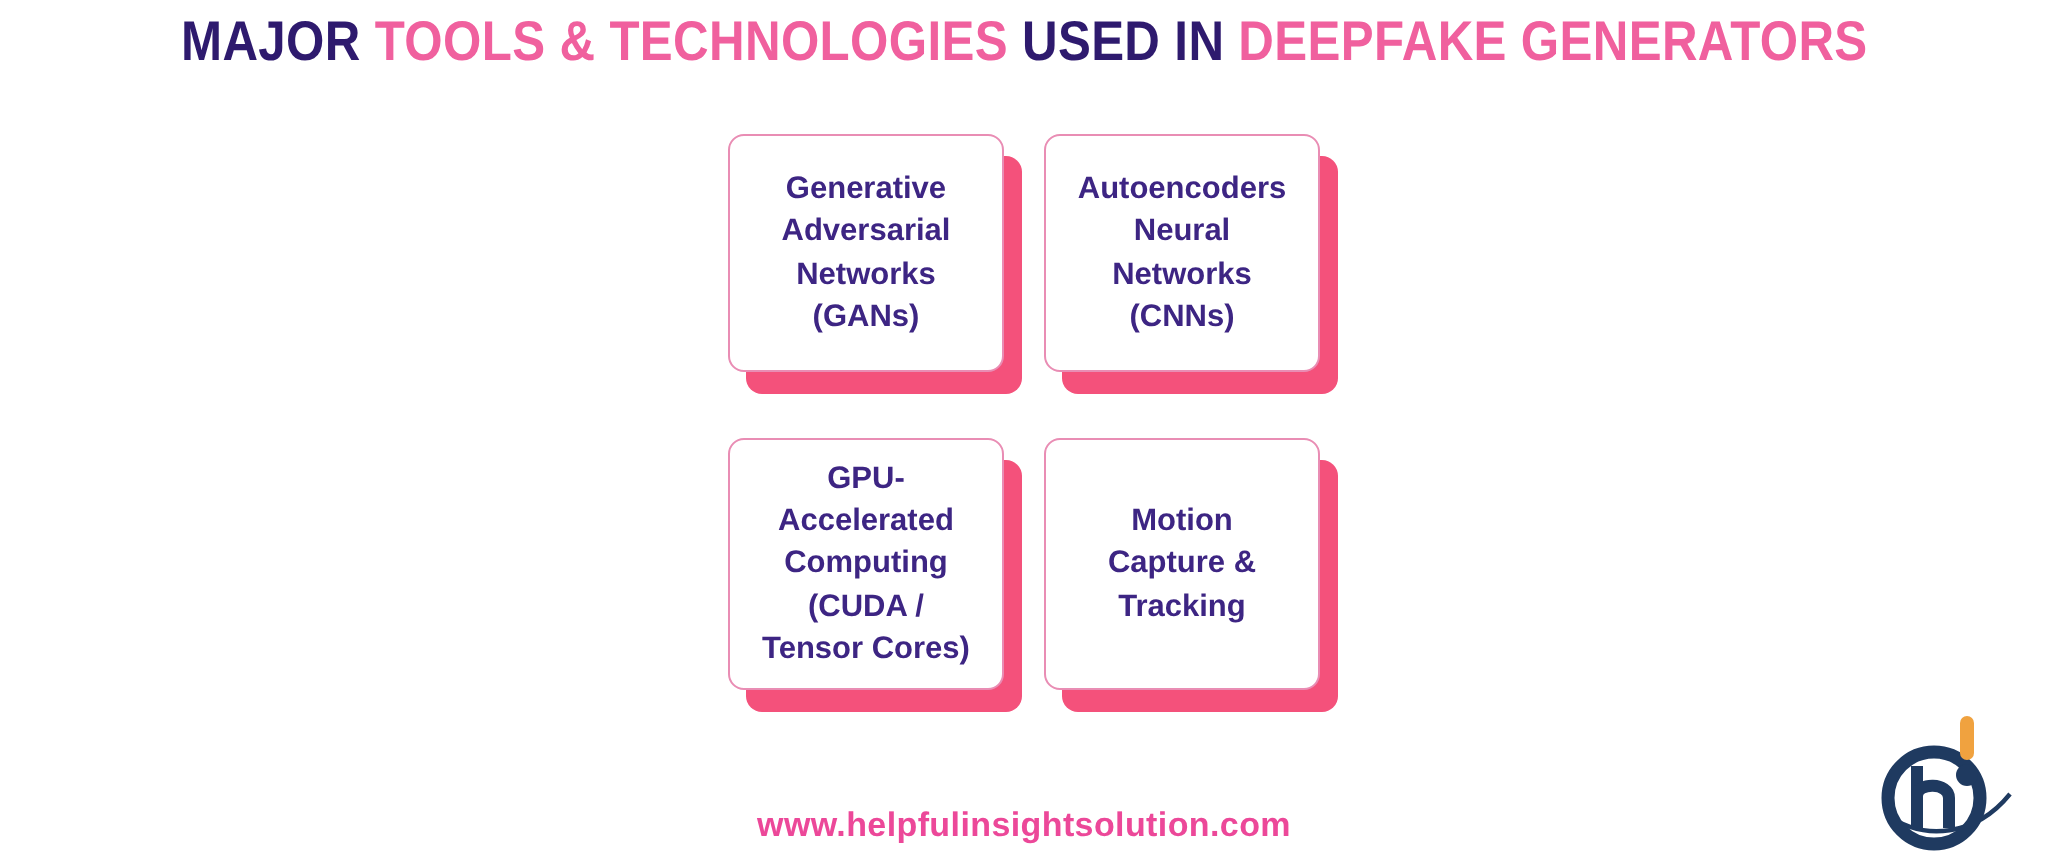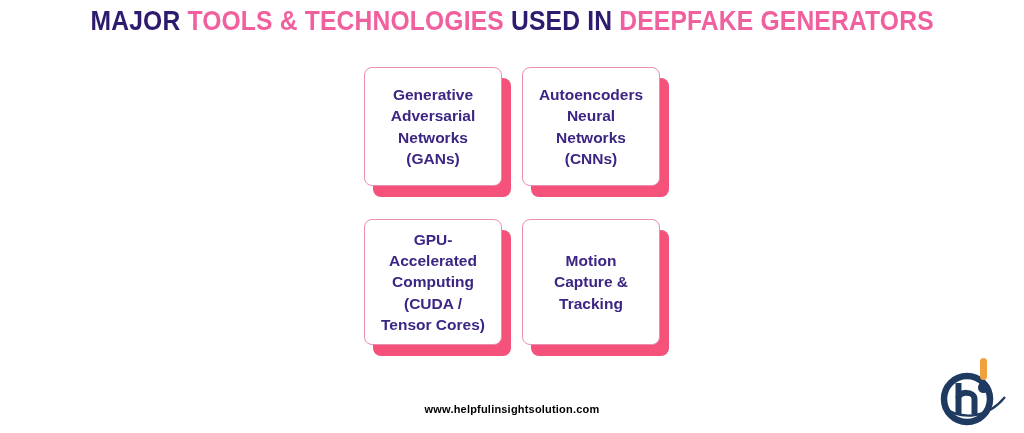--- a/index.html
+++ b/index.html
@@ -63,23 +63,23 @@
     line-height: 1.38;
   }
 
   
   .footer-url {
     position: absolute;
     left: 0;
     right: 0;
     top: 403px;
     text-align: center;
-    font-size: 11px;
+    font-size: 17px;
     font-weight: 700;
-    color: #000000;
+    color: #ec4899;
     letter-spacing: 0.2px;
   }
 
   
   .logo {
     position: absolute;
     right: 16px;
     top: 357px;
     width: 72px;
     height: 70px;

